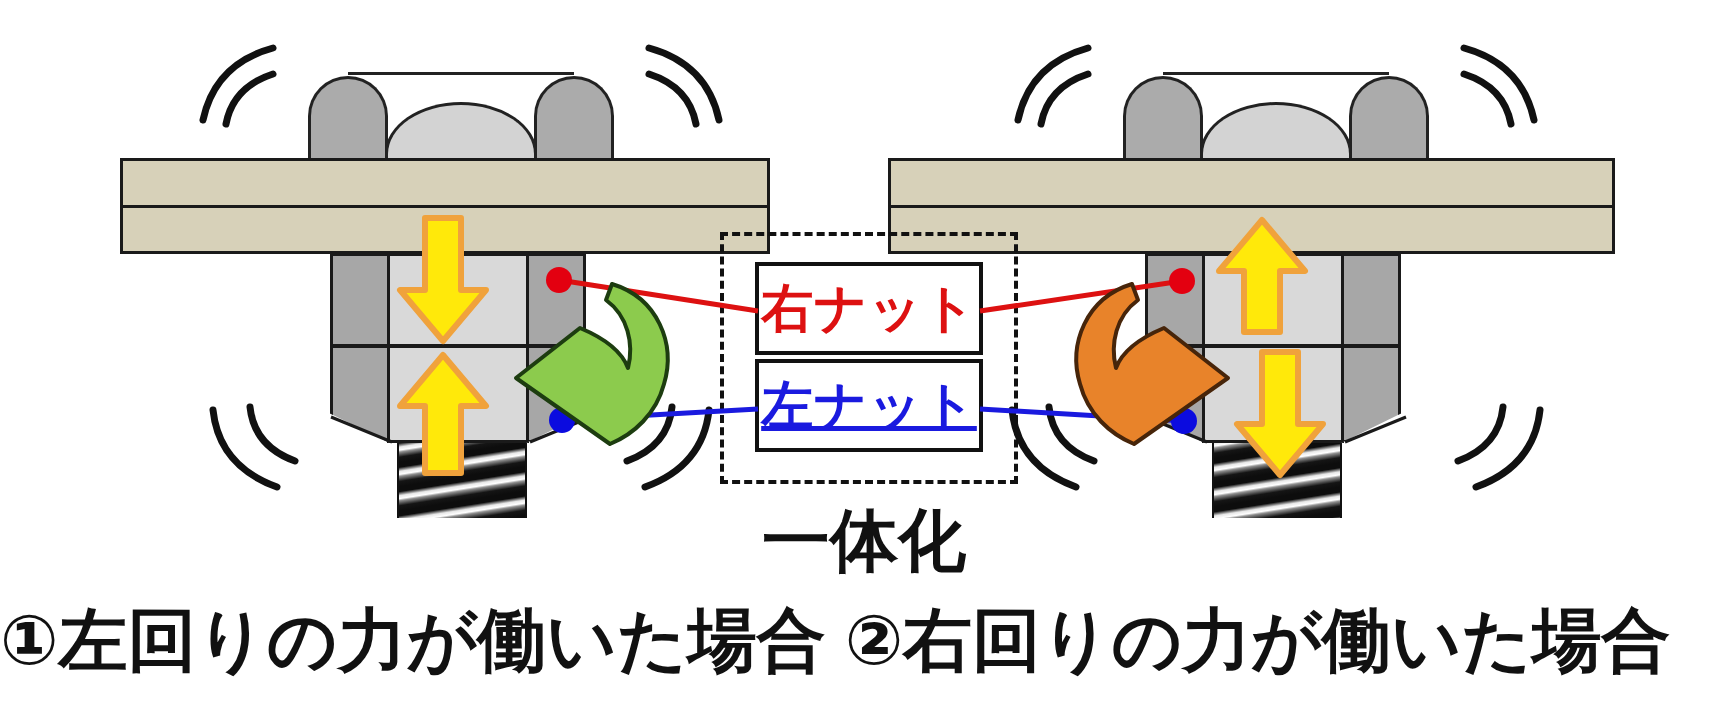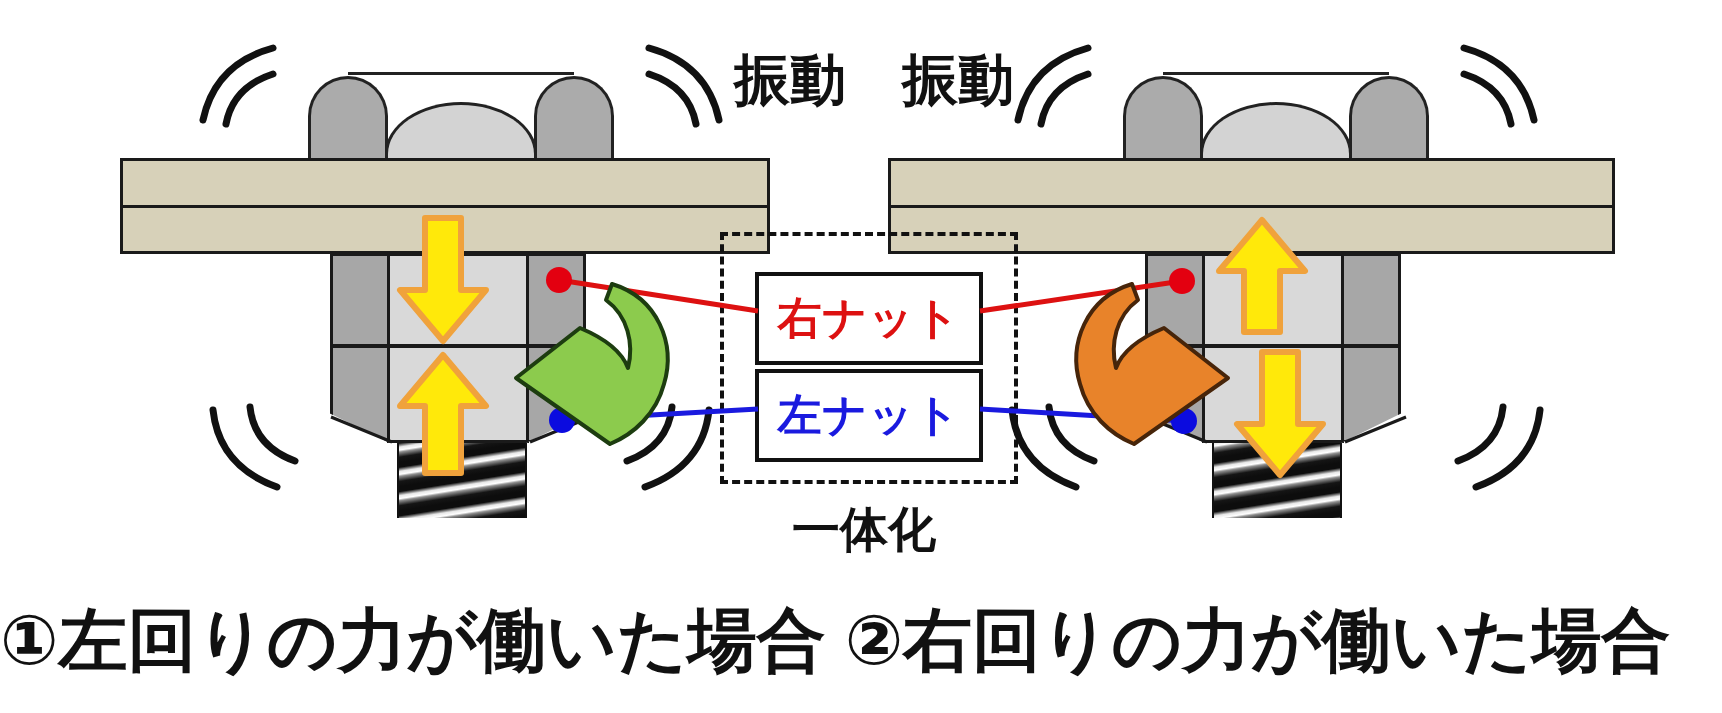--- a/index.html
+++ b/index.html
@@ -29,27 +29,27 @@
   .nut{position:absolute;display:flex;}
   .nut .band{box-sizing:border-box;border:3px solid #1a1a1a;height:100%;}
   .nut .band + .band{margin-left:-3px;}
   .nut .dark{background:#a7a7a7;width:60px;}
   .nut .light{background:#d9d9d9;width:142px;}
   .nut.lower .dark.chl{clip-path:polygon(0 0,100% 0,100% 100%,0 70%);}
   .nut.lower .dark.chr{clip-path:polygon(0 0,100% 0,100% 70%,0 100%);}
   
   .dashed-box{position:absolute;left:720px;top:232px;width:298px;height:252px;border:4px dashed #111;box-sizing:border-box;}
   .label-box{position:absolute;left:755px;width:228px;background:#fff;border:4px solid #111;box-sizing:border-box;
-    display:flex;align-items:center;justify-content:center;font-weight:bold;font-size:44px;letter-spacing:1px;margin-top:10px;}
+    display:flex;align-items:center;justify-content:center;font-weight:bold;font-size:52px;letter-spacing:1px;}
   .label-box.red{top:262px;height:93px;color:#dd1111;}
-  .label-box.blue{top:359px;height:93px;color:#1a1adf;}
+  .label-box.blue{top:359px;height:93px;color:#1a1adf;text-decoration:underline;}
   
   .txt{position:absolute;color:#111;font-weight:bold;text-align:center;line-height:1;white-space:nowrap;}
   .vibration{left:624px;width:500px;top:52px;font-size:56px;}
-  .integration{left:714px;width:300px;top:506px;font-size:48px;}
+  .integration{left:714px;width:300px;top:506px;font-size:68px;}
   .caption{left:0;width:1514px;top:606px;font-size:69px;letter-spacing:0px;}
   
   .overlay{position:absolute;left:0;top:0;width:1722px;height:713px;pointer-events:none;}
 </style>
 </head>
 <body>
 
 <div class="canvas">
 
   <div class="threads" style="left:393px;top:154px;width:136px;height:102px;"></div>
@@ -152,17 +152,16 @@
       <path d="M425,218 L461,218 L461,290 L486,290 L443,341 L400,290 L425,290 Z"></path>
       <path d="M443,355 L486,406 L461,406 L461,473 L425,473 L425,406 L400,406 Z"></path>
       <path d="M1262,220 L1305,271 L1280,271 L1280,332 L1244,332 L1244,271 L1219,271 Z"></path>
       <path d="M1262,352 L1298,352 L1298,424 L1323,424 L1280,475 L1237,424 L1262,424 Z"></path>
     </g>
 
     <path d="M612,284 C658,298 676,344 664,384 C656,414 634,434 610,444 L516,378 L580,328 C604,338 622,352 628,368 C634,344 628,316 606,300 Z" fill="#8ccb4d" stroke="#1d3d10" stroke-width="4" stroke-linejoin="round"></path>
     <path d="M1132,284 C1086,298 1068,344 1080,384 C1088,414 1110,434 1134,444 L1228,378 L1164,328 C1140,338 1122,352 1116,368 C1110,344 1116,316 1138,300 Z" fill="#e8832a" stroke="#47250a" stroke-width="4" stroke-linejoin="round"></path>
   </svg>
 
-  <div class="txt vibration">振動　振動</div>
   <div class="txt integration">一体化</div>
   <div class="txt caption">①左回りの力が働いた場合 ②右回りの力が働いた場合</div>
 
 </div>
 
 </body></html>

